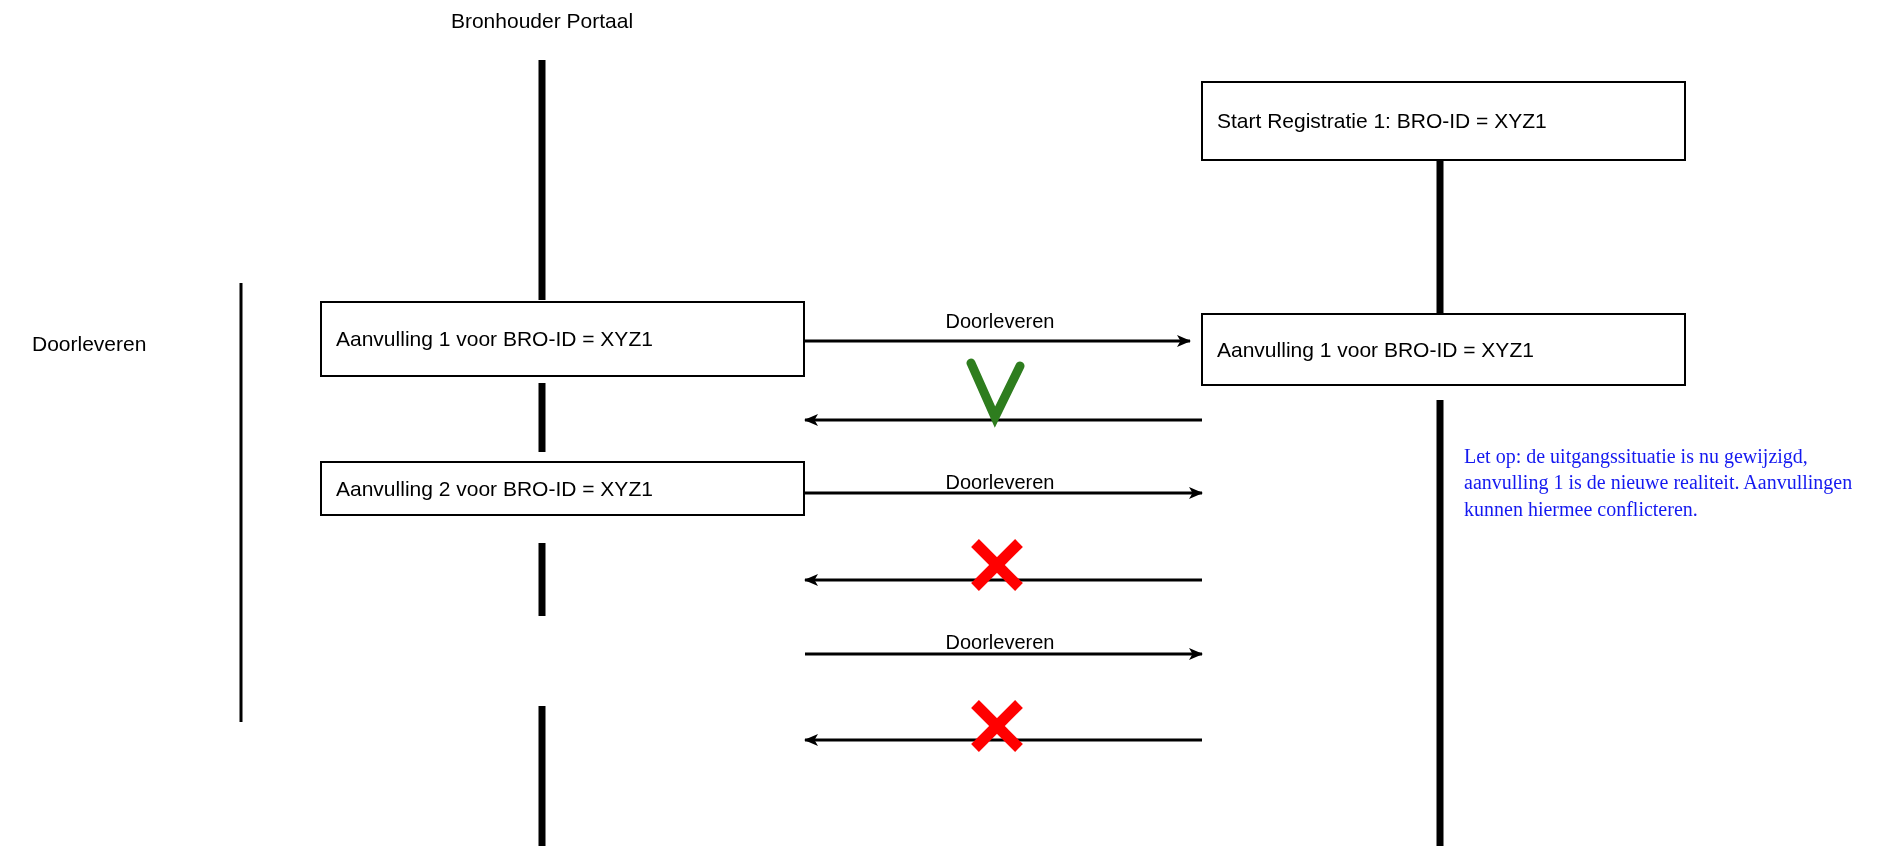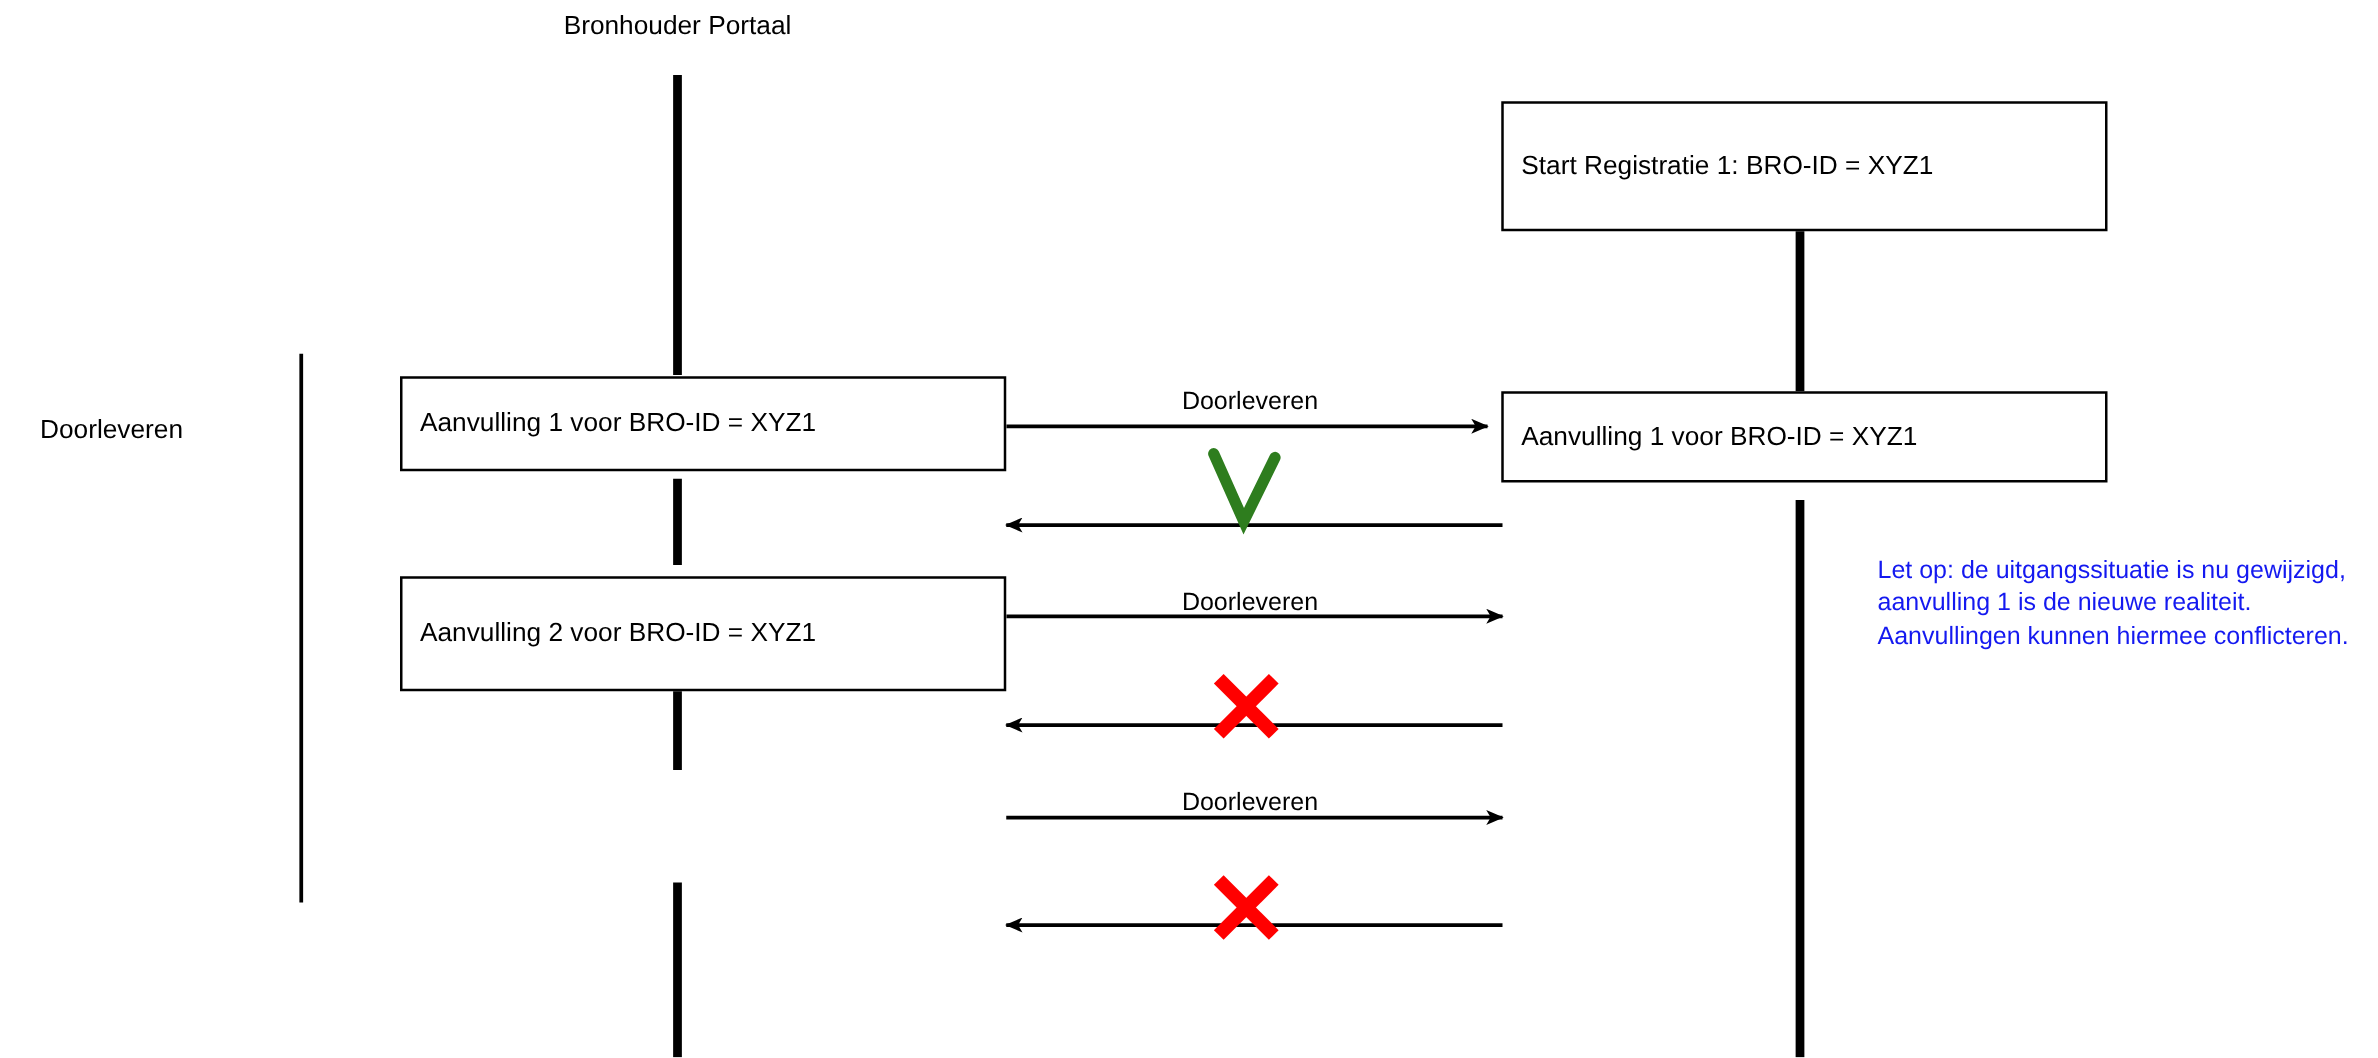--- a/index.html
+++ b/index.html
@@ -121,30 +121,30 @@
       <line x1="975" y1="704" x2="1019" y2="748" stroke="#ff0000" stroke-width="11" stroke-linecap="butt"></line>
       <line x1="1019" y1="704" x2="975" y2="748" stroke="#ff0000" stroke-width="11" stroke-linecap="butt"></line>
     </g>
   </svg>
 
   <div class="hdr" style="left:402px; top:8px; width:280px;">Bronhouder Portaal</div>
 
 
   <div class="side-label" style="left:32px; top:332px;">Doorleveren</div>
 
-  <div class="msg-box" style="left:1201px; top:81px; width:485px; height:104px;">Start Registratie 1: BRO-ID = XYZ1</div>
+  <div class="msg-box" style="left:1201px; top:81px; width:485px; height:80px;">Start Registratie 1: BRO-ID = XYZ1</div>
 
   <div class="msg-box" style="left:1201px; top:313px; width:485px; height:73px;">Aanvulling 1 voor BRO-ID = XYZ1</div>
 
   <div class="msg-box" style="left:320px; top:301px; width:485px; height:76px;">Aanvulling 1 voor BRO-ID = XYZ1</div>
 
-  <div class="msg-box" style="left:320px; top:461px; width:485px; height:92px;">Aanvulling 2 voor BRO-ID = XYZ1</div>
+  <div class="msg-box" style="left:320px; top:461px; width:485px; height:55px;">Aanvulling 2 voor BRO-ID = XYZ1</div>
 
 
   <div class="arrow-label" style="left:825px; top:310px; width:350px;">Doorleveren</div>
 
   <div class="arrow-label" style="left:825px; top:471px; width:350px;">Doorleveren</div>
 
   <div class="arrow-label" style="left:825px; top:631px; width:350px;">Doorleveren</div>
 
-  <div class="note-blue" style="left:1502px; top:443px;">Let op: de uitgangssituatie is nu gewijzigd, aanvulling 1 is de nieuwe realiteit. Aanvullingen kunnen hiermee conflicteren.</div>
+  <div class="note-blue" style="left:1464px; top:443px;font-family:Liberation Serif, serif;">Let op: de uitgangssituatie is nu gewijzigd, aanvulling 1 is de nieuwe realiteit. Aanvullingen kunnen hiermee conflicteren.</div>
 
 </div>
 
 </body></html>

